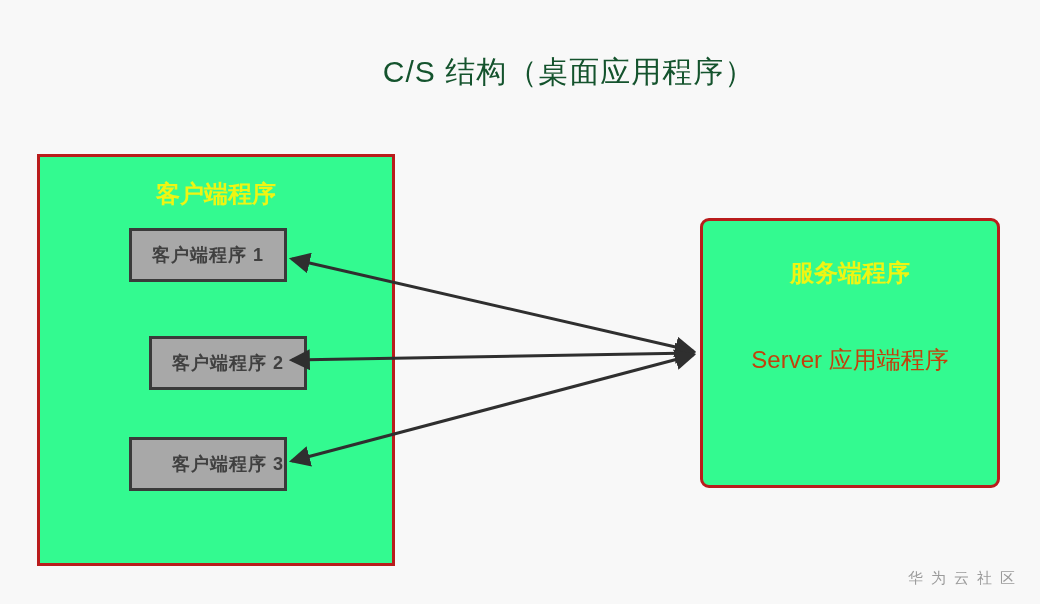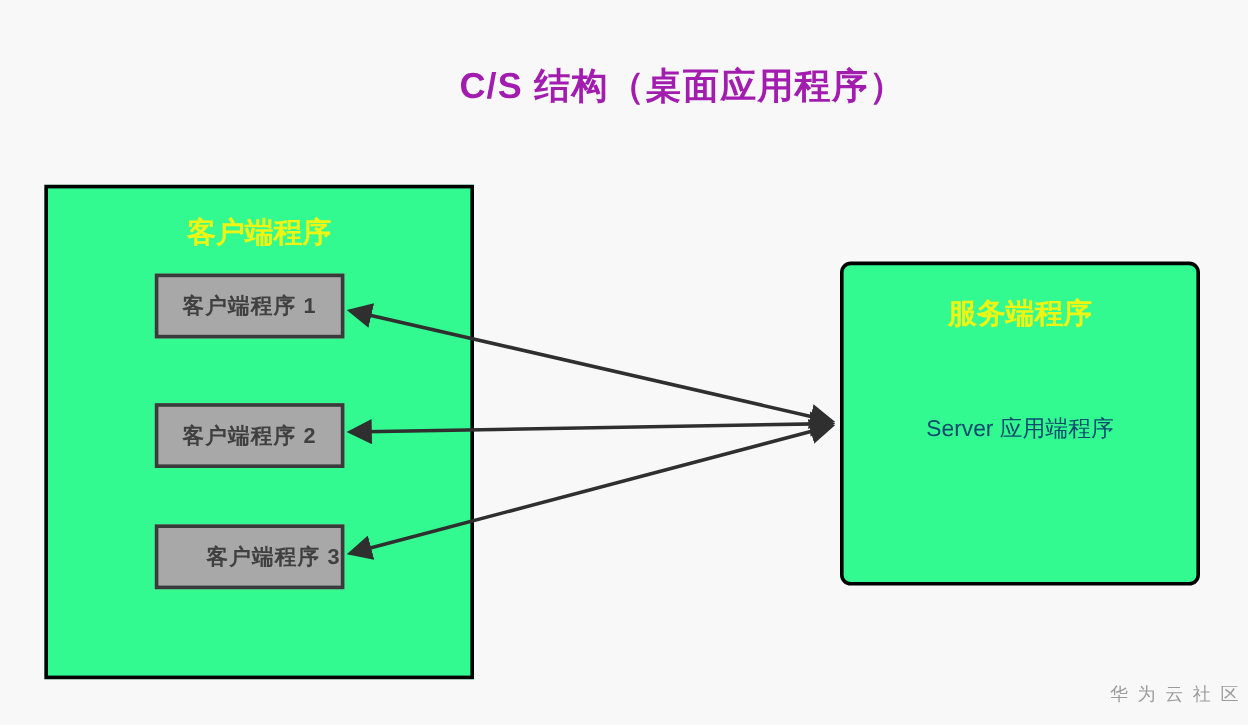--- a/index.html
+++ b/index.html
@@ -16,28 +16,28 @@
     background: #f8f8f8;
   }
   .diagram-title {
     position: absolute;
     top: 52px;
     left: 0;
     width: 100%;
     padding-left: 98px;
     text-align: center;
     font-size: 30px;
-    font-weight: bold;
-    color: #a21caf;
+    font-weight: normal;
+    color: #14532d;
     letter-spacing: 1px;
   }
   .panel {
     position: absolute;
     background: #33fa90;
-    border: 3px solid #000000;
+    border: 3px solid #b91c1c;
   }
   .client-panel {
     left: 37px;
     top: 154px;
     width: 358px;
     height: 412px;
   }
   .server-panel {
     left: 700px;
     top: 218px;
@@ -48,63 +48,63 @@
   .panel-title {
     position: absolute;
     left: 0;
     width: 100%;
     text-align: center;
     font-size: 24px;
     font-weight: bold;
     color: #eff513;
   }
   .client-panel .panel-title { top: 21px; }
-  .server-panel .panel-title { top: 24px; }
+  .server-panel .panel-title { top: 36px; }
   .client-box {
     position: absolute;
     left: 89px;
     width: 158px;
     height: 54px;
     background: #a8a8a8;
     border: 3px solid #3a3a3a;
     display: flex;
     align-items: center;
     justify-content: center;
     font-size: 18px;
     font-weight: bold;
     color: #404040;
     letter-spacing: 1px;
   }
   .client-box-1 { top: 71px; }
-  .client-box-2 { top: 179px; }
+  .client-box-2 { top: 179px; margin-left: 20px; }
   .client-box-3 { top: 280px; justify-content: flex-end; }
   .server-body {
     position: absolute;
     top: 123px;
     left: 0;
     width: 100%;
     text-align: center;
-    font-size: 19px;
-    color: #0c4a6e;
+    font-size: 24px;
+    color: #c2410c;
   }
   .arrows-layer {
     position: absolute;
     left: 0;
     top: 0;
     width: 1040px;
     height: 604px;
     pointer-events: none;
   }
   .arrows-layer line {
     stroke: #2f2f2f;
     stroke-width: 3;
   }
   .watermark {
     position: absolute;
-    right: 0;
+    right: 17px;
     bottom: 16px;
     font-size: 15px;
     color: #9b9b9b;
     letter-spacing: 8px;
   }
 </style>
 </head>
 <body>
 
 <div class="canvas">

